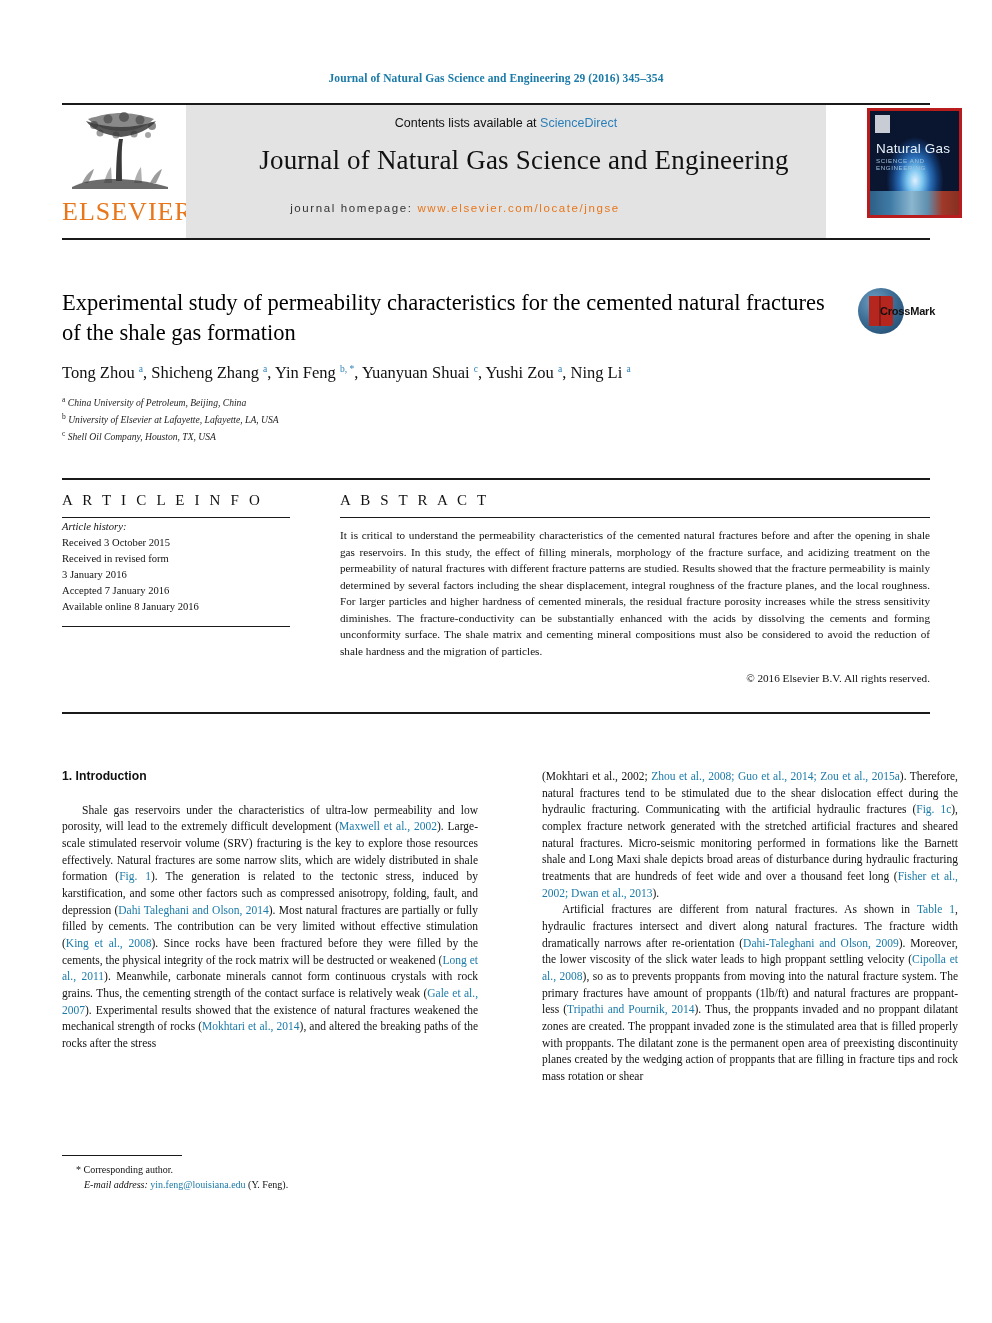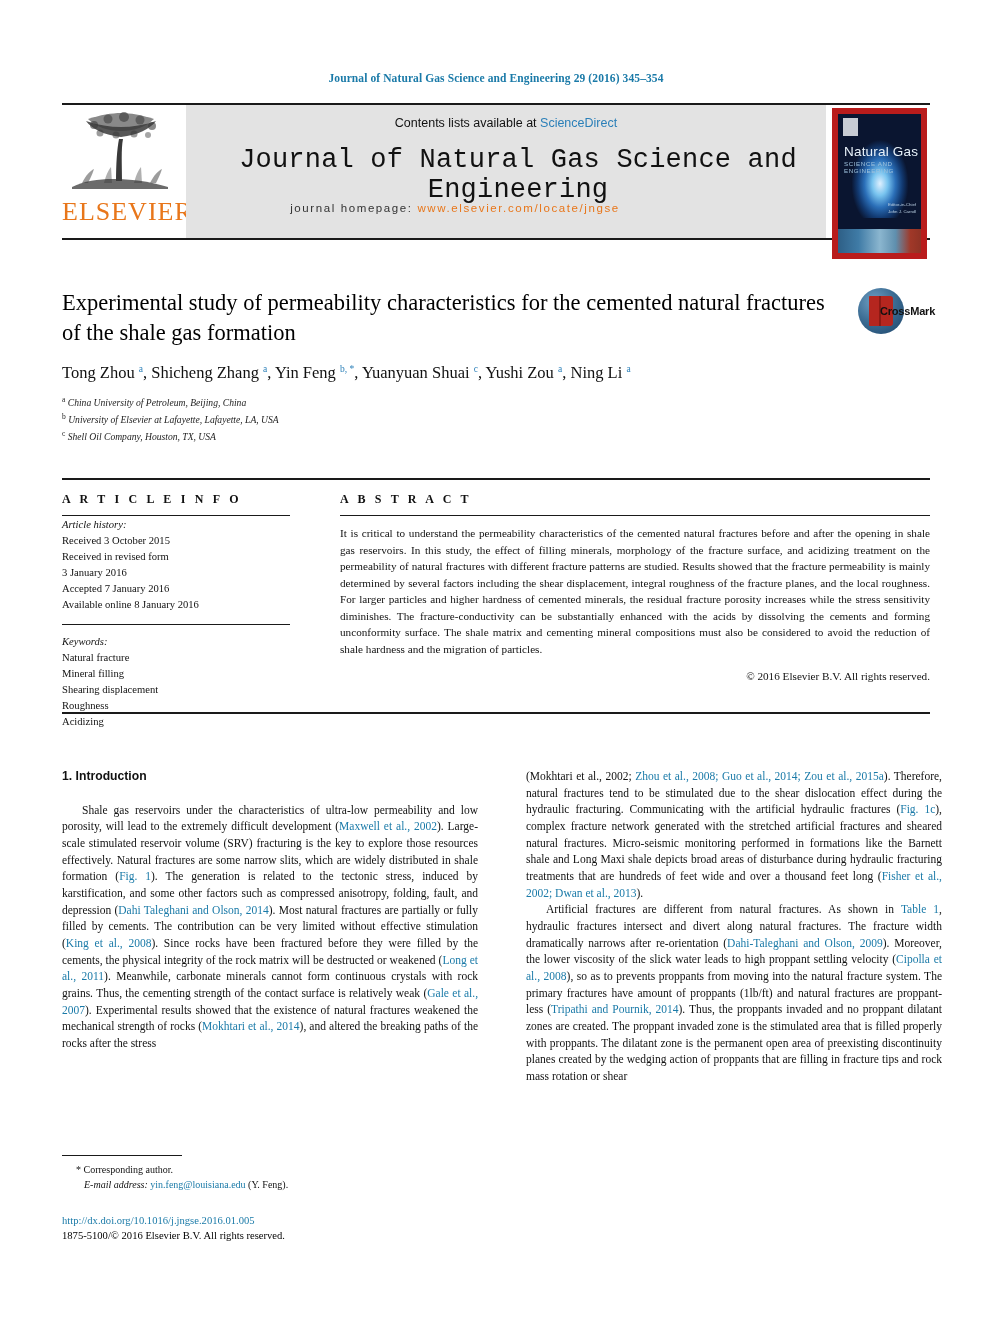--- a/index.html
+++ b/index.html
@@ -87,49 +87,49 @@
     text-align: center;
     font-family: "Liberation Sans", sans-serif;
     font-size: 12.5px;
     color: #111;
   }
   .sciencedirect {
     color: #2a7fb8;
   }
   .journal-title-big {
     position: absolute;
-    left: 12px; top: 40px;
+    left: 18px; top: 40px;
     width: 640px;
     text-align: center;
-    font-family: Liberation Mono, monospace;
+    font-family: Liberation Serif, serif;
     font-size: 27px;
     color: #111;
     letter-spacing: 0.2px;
   }
   .homepage-line {
     position: absolute;
     left: 0; top: 97px;
     width: 538px;
     text-align: center;
     font-family: "Liberation Sans", sans-serif;
     font-size: 11.5px;
     letter-spacing: 1.6px;
     color: #333;
   }
   .homepage-url {
     color: #e8761a;
   }
   .cover-thumb {
     position: absolute;
-    left: 770px; top: 3px;
+    left: 805px; top: 3px;
     width: 95px;
-    height: 151px;
+    height: 110px;
     background: #0a1530;
     overflow: hidden;
-    border: 6px solid #b91c1c;
+    border: 3px solid #b91c1c;
     box-sizing: border-box;
   }
   .cover-flame {
     position: absolute;
     left: 50%; top: 22px;
     transform: translateX(-50%);
     width: 62px;
     height: 82px;
     background: radial-gradient(ellipse 50% 58% at 50% 58%, #dff0ff 0%, #79c4ef 25%, #2b6fb8 50%, #123a72 72%, rgba(10,21,48,0) 92%);
   }
@@ -271,22 +271,22 @@
     left: 0; top: 0;
     width: 228px;
   }
   .col-abs {
     position: absolute;
     left: 278px; top: 0;
     width: 590px;
   }
   .sec-head {
     font-family: "Liberation Serif", serif;
-    font-size: 12px;
-    font-weight: bold;
+    font-size: 15px;
+    font-weight: normal;
     letter-spacing: 3.2px;
     color: #111;
     padding-top: 12px;
   }
   .rule {
     margin-top: 8px;
     border-top: 1.4px solid #1a1a1a;
   }
   .info-body {
     margin-top: 1px;
@@ -336,21 +336,21 @@
     position: absolute;
     top: 0;
     width: 416px;
     font-family: "Liberation Serif", serif;
     font-size: 11.5px;
     line-height: 1.45;
     text-align: justify;
     color: #111;
   }
   .bcol-left { left: 0; }
-  .bcol-right { left: 464px; }
+  .bcol-right { left: 480px; }
   .sec-title {
     font-family: "Liberation Sans", sans-serif;
     font-size: 12.2px;
     font-weight: bold;
     margin: 0 0 16px 0;
     color: #111;
   }
   .para {
     margin: 0;
     text-indent: 20px;
@@ -482,28 +482,20 @@
         <div class="rule"></div>
         <div class="info-body">
           <div class="lbl">Article history:</div>
           <div>Received 3 October 2015</div>
           <div>Received in revised form</div>
           <div>3 January 2016</div>
           <div>Accepted 7 January 2016</div>
           <div>Available online 8 January 2016</div>
         </div>
         <div class="info-rule2"></div>
-        <div class="info-body">
-          <div class="lbl">Keywords:</div>
-          <div>Natural fracture</div>
-          <div>Mineral filling</div>
-          <div>Shearing displacement</div>
-          <div>Roughness</div>
-          <div>Acidizing</div>
-        </div>
       </div>
 
       <div class="col-abs">
         <div class="sec-head">A B S T R A C T</div>
         <div class="rule"></div>
         <div class="abs-body">It is critical to understand the permeability characteristics of the cemented natural fractures before and after the opening in shale gas reservoirs. In this study, the effect of filling minerals, morphology of the fracture surface, and acidizing treatment on the permeability of natural fractures with different fracture patterns are studied. Results showed that the fracture permeability is mainly determined by several factors including the shear displacement, integral roughness of the fracture planes, and the local roughness. For larger particles and higher hardness of cemented minerals, the residual fracture porosity increases while the stress sensitivity diminishes. The fracture-conductivity can be substantially enhanced with the acids by dissolving the cements and forming unconformity surface. The shale matrix and cementing mineral compositions must also be considered to avoid the reduction of shale hardness and the migration of particles.</div>
         <div class="abs-copy">© 2016 Elsevier B.V. All rights reserved.</div>
       </div>
 
     </div>
@@ -533,18 +525,14 @@
         <span>Corresponding author.</span>
       </div>
       <div class="footnote-indent" style="padding-left:22px">
         <span class="ital">E-mail address:</span>
         <span class="doi-link">yin.feng@louisiana.edu</span>
         <span>(Y. Feng).</span>
       </div>
     </div>
   </div>
 
-  <div class="doi-block">
-    <div class="doi-link">http://dx.doi.org/10.1016/j.jngse.2016.01.005</div>
-    <div>1875-5100/© 2016 Elsevier B.V. All rights reserved.</div>
-  </div>
 
 </div>
 
 </body></html>

